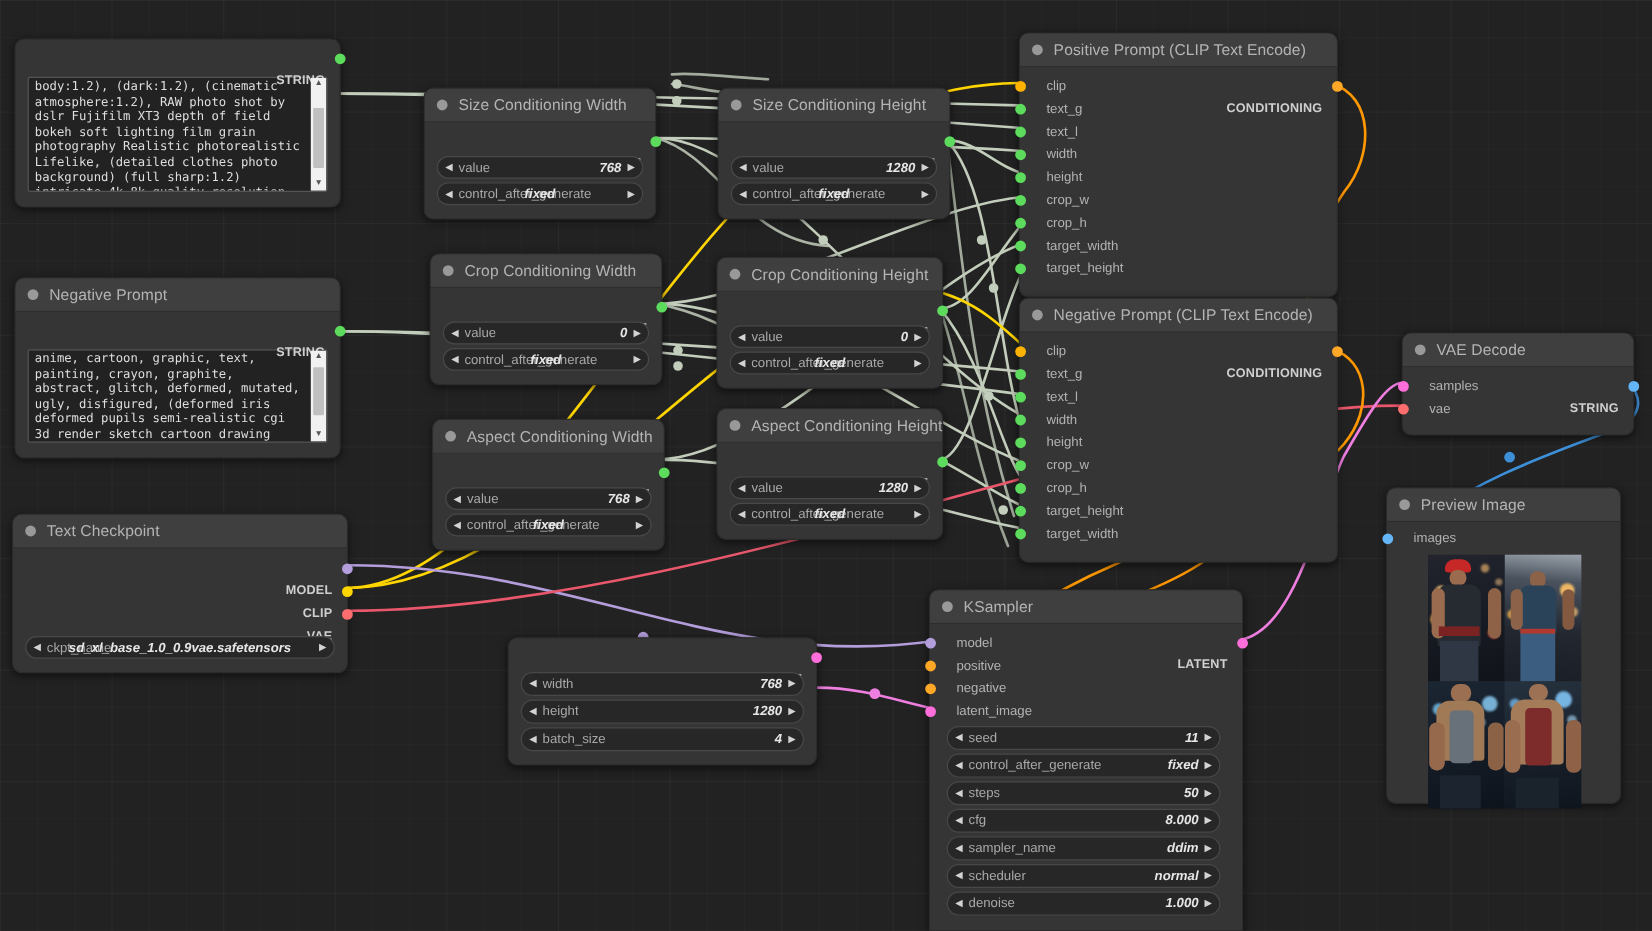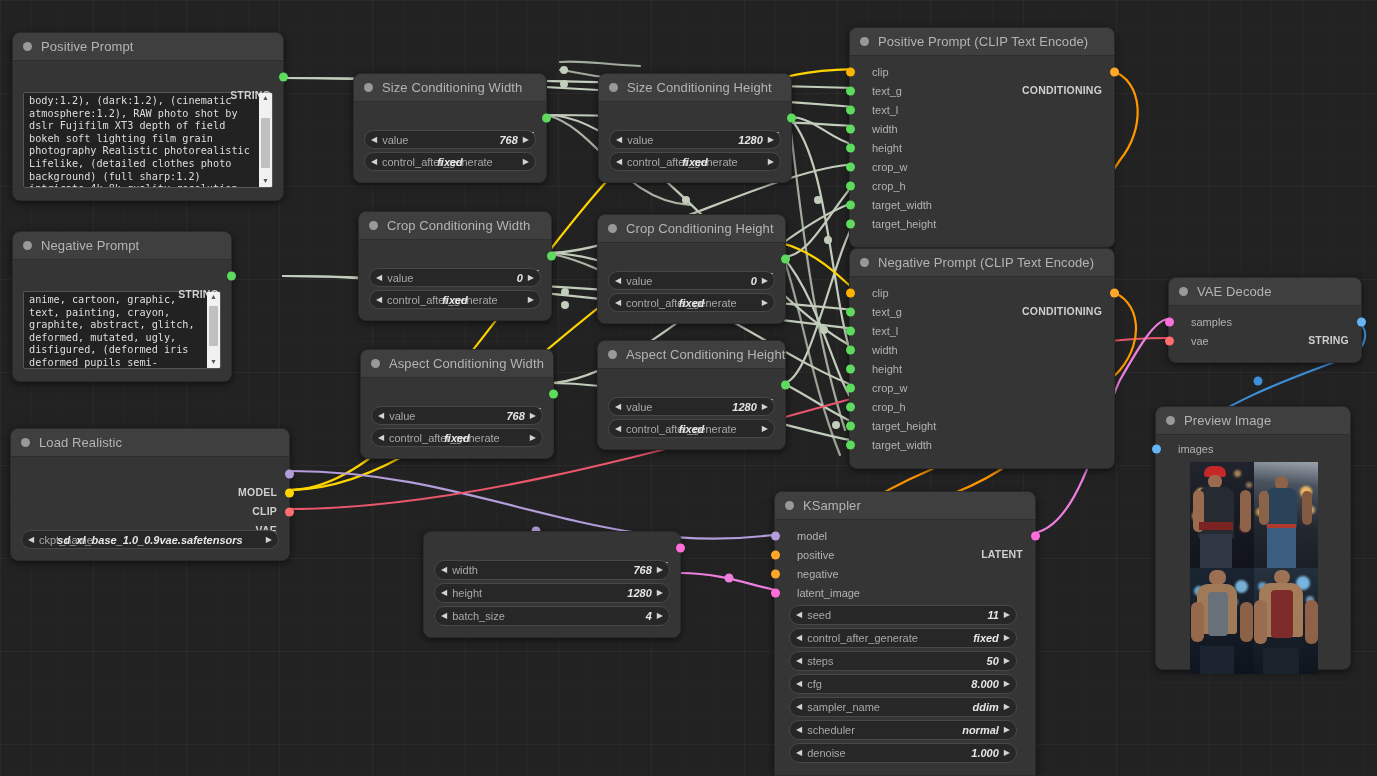--- a/index.html
+++ b/index.html
@@ -217,41 +217,37 @@
       <circle cx="828" cy="240" r="4" fill="#c2cdbb"></circle>
       <circle cx="824" cy="330" r="4" fill="#c2cdbb"></circle>
       <circle cx="836" cy="425" r="4" fill="#c2cdbb"></circle>
       <circle cx="686" cy="200" r="4" fill="#c2cdbb"></circle>
       <circle cx="663" cy="290" r="4" fill="#e8a800"></circle>
       <circle cx="662" cy="355" r="4" fill="#e8a800"></circle>
     </g>
   </svg>
 
   <div class="node" style="left:12px; top:32px; width:272px;">
-    <div class="node-header">
-      <span class="node-dot"></span>
-      <span class="node-title">Positive Prompt</span>
-    </div>
     <div class="node-body">
       <div class="slot">
         <span class="out-label">STRING</span>
         <span class="port right" style="background:#5cdb5c;"></span>
       </div>
       <div class="ta-wrap">
         <div class="ta-text">body:1.2), (dark:1.2), (cinematic atmosphere:1.2), RAW photo shot by dslr Fujifilm XT3 depth of field bokeh soft lighting film grain photography Realistic photorealistic Lifelike, (detailed clothes photo background) (full sharp:1.2) intricate 4k 8k quality resolution uhd extremally ultra skin texture</div>
         <div class="ta-scroll">
           <span class="sb-arrow">▲</span>
           <span class="sb-thumb" style="top:25px; height:50px;"></span>
           <span class="sb-arrow">▼</span>
         </div>
       </div>
     </div>
   </div>
 
-  <div class="node" style="left:12px; top:231px; width:220px;">
+  <div class="node" style="left:12px; top:231px; width:272px;">
     <div class="node-header">
       <span class="node-dot"></span>
       <span class="node-title">Negative Prompt</span>
     </div>
     <div class="node-body">
       <div class="slot">
         <span class="out-label">STRING</span>
         <span class="port right" style="background:#5cdb5c;"></span>
       </div>
       <div class="ta-wrap" style="height:78px;">
@@ -261,21 +257,21 @@
           <span class="sb-thumb" style="top:14px; height:40px;"></span>
           <span class="sb-arrow">▼</span>
         </div>
       </div>
     </div>
   </div>
 
   <div class="node" style="left:10px; top:428px; width:280px;">
     <div class="node-header">
       <span class="node-dot"></span>
-      <span class="node-title">Load Realistic</span>
+      <span class="node-title">Text Checkpoint</span>
     </div>
     <div class="node-body" style="padding-top:7px;">
       <div class="slot">
         <span class="out-label">MODEL</span>
         <span class="port right" style="background:#b39ddb;"></span>
       </div>
       <div class="slot">
         <span class="out-label">CLIP</span>
         <span class="port right" style="background:#ffd500;"></span>
       </div>

